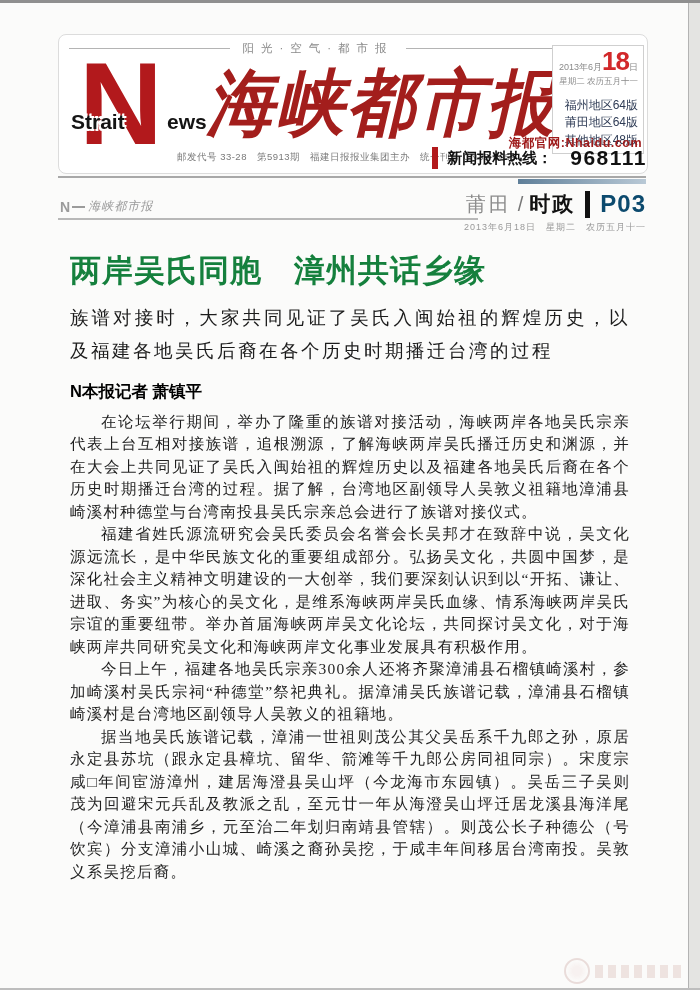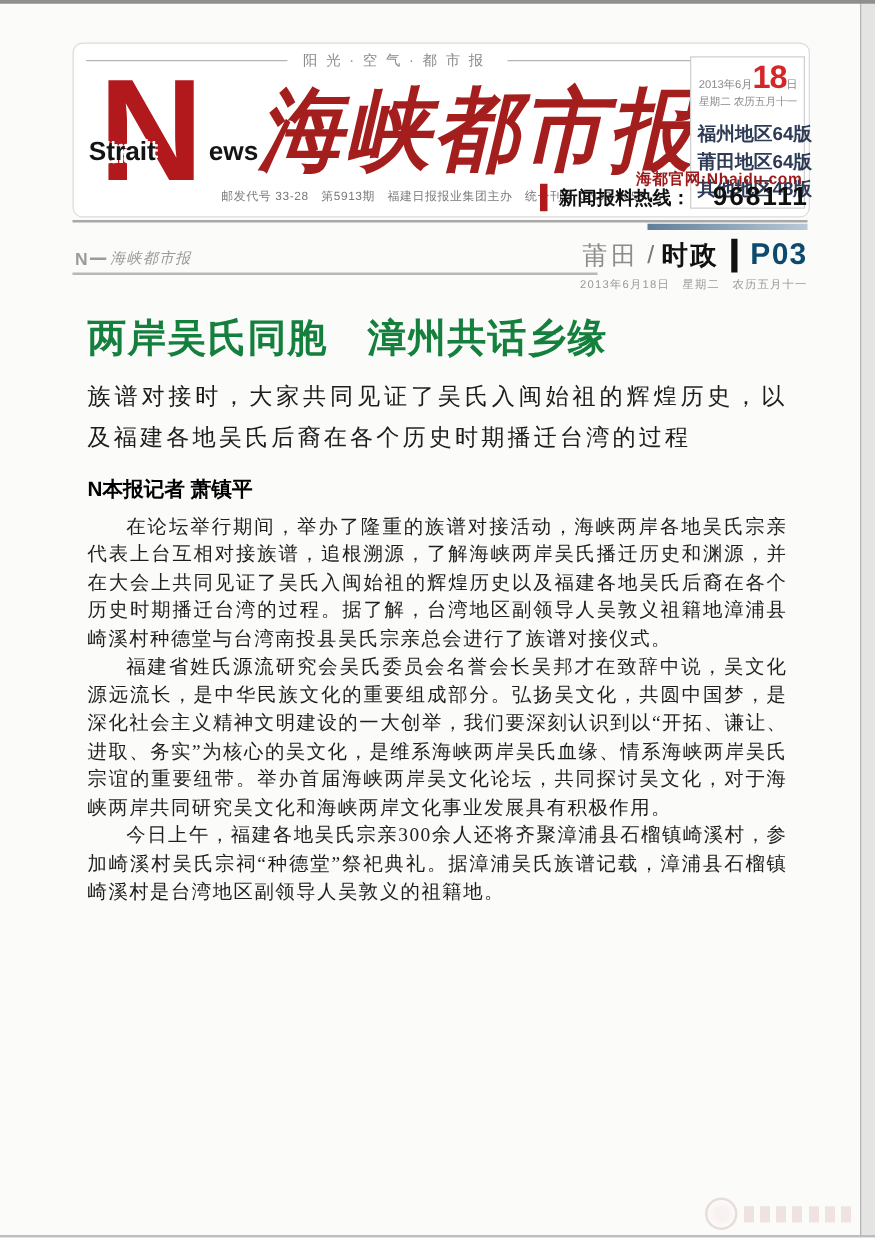--- a/index.html
+++ b/index.html
@@ -31,21 +31,21 @@
 
   .calligraphy { position:absolute; left:148px; top:20px; white-space:nowrap;
                  font-family:"DejaVu Serif", serif; font-style:italic; font-weight:bold;
                  font-size:67px; letter-spacing:3px; color:#a31e1c; transform:scaleY(1.08); transform-origin:top left; }
 
   .info-box { position:absolute; right:3px; top:10px; width:80px; padding:4px 5px;
               border:1px solid #cfcfcf; background:#fff; text-align:right; }
   .date-line { font-size:9px; color:#8a8a8a; white-space:nowrap; }
   .big-day { font-size:26px; line-height:0.9; font-weight:bold; color:#d2282a; letter-spacing:-1px; }
   .lunar { font-size:8.5px; color:#8a8a8a; margin-top:2px; white-space:nowrap; }
-  .editions { margin-top:9px; font-size:15px; font-weight:bold; color:#2e3b55; line-height:1.45; white-space:nowrap; }
+  .editions { margin-top:9px; font-size:12px; font-weight:normal; color:#2e3b55; line-height:1.45; white-space:nowrap; }
   .website { position:absolute; right:5px; top:100px; font-size:12.5px; font-weight:bold;
              color:#9e1a1a; letter-spacing:0.5px; }
 
   .pub-info { position:absolute; left:118px; bottom:9px; font-size:9.5px; color:#7a7a7a; letter-spacing:0.5px; white-space:nowrap; }
   .hotline  { position:absolute; right:0; bottom:3px; display:flex; align-items:center; }
   .red-bar  { width:6px; height:22px; background:#b2191c; margin-right:9px; }
   .hot-label{ font-size:15px; font-weight:bold; color:#111; }
   .hot-num  { font-size:21px; font-weight:bold; color:#111; letter-spacing:1.5px; margin-left:18px; }
 
   .mast-divider { position:absolute; left:58px; top:176px; width:588px; height:2px; background:#a8a8a8; }
@@ -155,20 +155,21 @@
   </div>
 
   <main class="article">
     <h1 class="headline">两岸吴氏同胞　漳州共话乡缘</h1>
     <p class="subhead">族谱对接时，大家共同见证了吴氏入闽始祖的辉煌历史，以及福建各地吴氏后裔在各个历史时期播迁台湾的过程</p>
     <div class="byline">N本报记者 萧镇平</div>
     <div class="body-paras">
         <p class="para">在论坛举行期间，举办了隆重的族谱对接活动，海峡两岸各地吴氏宗亲代表上台互相对接族谱，追根溯源，了解海峡两岸吴氏播迁历史和渊源，并在大会上共同见证了吴氏入闽始祖的辉煌历史以及福建各地吴氏后裔在各个历史时期播迁台湾的过程。据了解，台湾地区副领导人吴敦义祖籍地漳浦县崎溪村种德堂与台湾南投县吴氏宗亲总会进行了族谱对接仪式。</p>
         <p class="para">福建省姓氏源流研究会吴氏委员会名誉会长吴邦才在致辞中说，吴文化源远流长，是中华民族文化的重要组成部分。弘扬吴文化，共圆中国梦，是深化社会主义精神文明建设的一大创举，我们要深刻认识到以“开拓、谦让、进取、务实”为核心的吴文化，是维系海峡两岸吴氏血缘、情系海峡两岸吴氏宗谊的重要纽带。举办首届海峡两岸吴文化论坛，共同探讨吴文化，对于海峡两岸共同研究吴文化和海峡两岸文化事业发展具有积极作用。</p>
         <p class="para">今日上午，福建各地吴氏宗亲300余人还将齐聚漳浦县石榴镇崎溪村，参加崎溪村吴氏宗祠“种德堂”祭祀典礼。据漳浦吴氏族谱记载，漳浦县石榴镇崎溪村是台湾地区副领导人吴敦义的祖籍地。</p>
+        <p class="para">据当地吴氏族谱记载，漳浦一世祖则茂公其父吴岳系千九郎之孙，原居永定县苏坑（跟永定县樟坑、留华、箭滩等千九郎公房同祖同宗）。宋度宗咸□年间宦游漳州，建居海澄县吴山坪（今龙海市东园镇）。吴岳三子吴则茂为回避宋元兵乱及教派之乱，至元廿一年从海澄吴山坪迁居龙溪县海洋尾（今漳浦县南浦乡，元至治二年划归南靖县管辖）。则茂公长子种德公（号饮宾）分支漳浦小山城、崎溪之裔孙吴挖，于咸丰年间移居台湾南投。吴敦义系吴挖后裔。</p>
       </div>
   </main>
 
   <div class="watermark">
     <span class="wm-circle"></span>
     <span class="wm-text"></span>
   </div>
 </div>
 
 </body></html>

